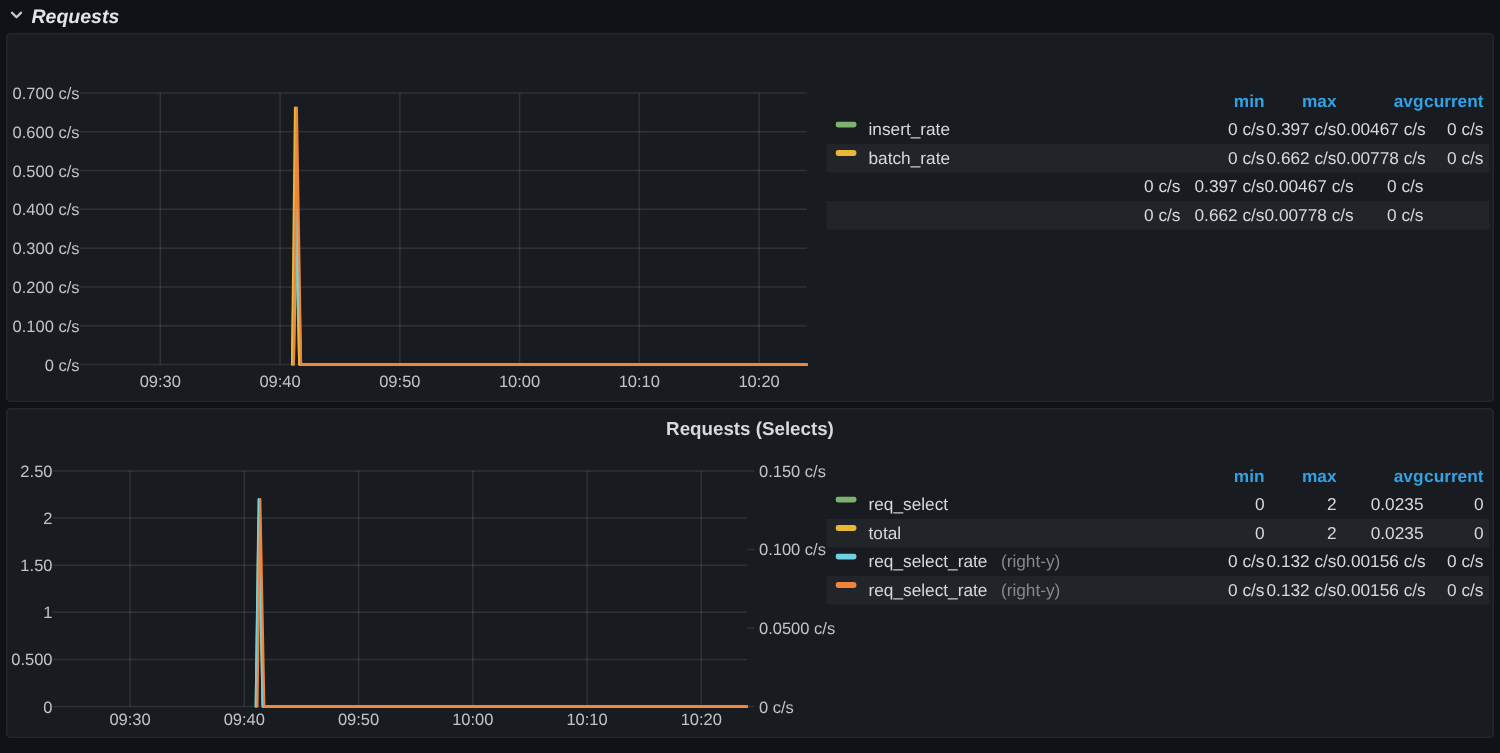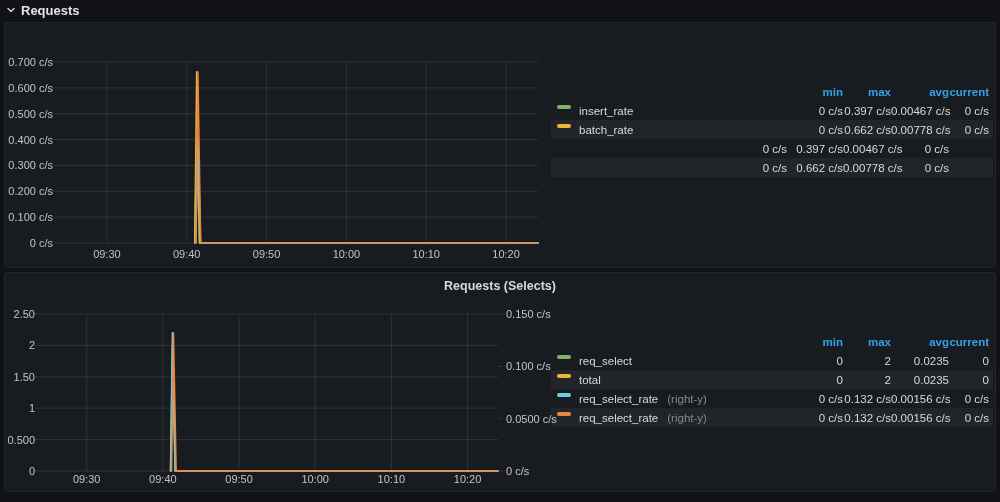--- a/index.html
+++ b/index.html
@@ -1,31 +1,31 @@
 <!DOCTYPE html>
 <html><head>
 <meta charset="utf-8">
 <style>
   html,body{margin:0;padding:0;background:#111217;}
   .page{position:relative;width:1000px;height:502px;background:#111217;overflow:hidden;
         font-family:"Liberation Sans", sans-serif;}
   .row-header{position:absolute;left:6px;top:1px;height:18px;display:flex;align-items:center;
               gap:5px;color:#dcdde0;cursor:pointer;}
   .row-header .chev{display:flex;align-items:center;color:#b0b2b8;}
-  .row-header .row-title{font-size:13px;font-weight:700;color:#e3e4e8;}
+  .row-header .row-title{font-size:13px;font-weight:700;color:#e3e4e8;font-style:italic;}
   .panel{position:absolute;left:4px;width:992px;background:#181b1f;border:1px solid #24262c;
          border-radius:3px;box-sizing:border-box;}
   .panel-title{position:absolute;left:0;top:6px;width:100%;text-align:center;font-size:12.5px;
                font-weight:600;color:#d8d9da;cursor:pointer;}
   svg.chart{position:absolute;left:0;top:0;}
   svg text{font-family:"Liberation Sans", sans-serif;font-size:11px;fill:#c3c4c8;}
   .legend{position:absolute;left:546px;top:36px;width:442px;font-size:11.5px;color:#d8d9da;}
   .lrow{display:grid;grid-template-columns:1fr 56px 48px 58px 40px;align-items:center;
         height:19px;padding:0 4px 0 6px;}
-  .lrow.lhead{height:18px;margin-top:24px;}
+  .lrow.lhead{height:18px;}
   .lrow.stripe{background:rgba(255,255,255,0.045);}
   .lcell.num{text-align:right;white-space:nowrap;}
   .lhead .lcell.num{color:#33a2e5;font-weight:600;cursor:pointer;}
   .lcell.label{display:flex;gap:8px;overflow:hidden;white-space:nowrap;}
   .swatch{display:inline-block;width:14px;height:4px;border-radius:2px;flex:0 0 auto;cursor:pointer;}
   .lname{cursor:pointer;}
   .lsuffix{color:#85888f;margin-left:1px;}
 </style>
 </head>
 <body>

